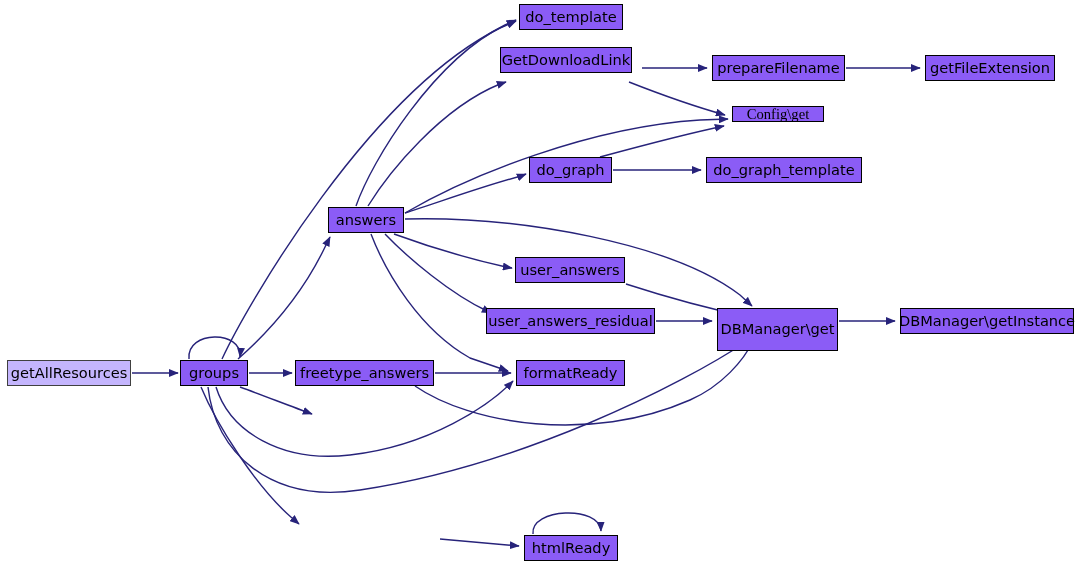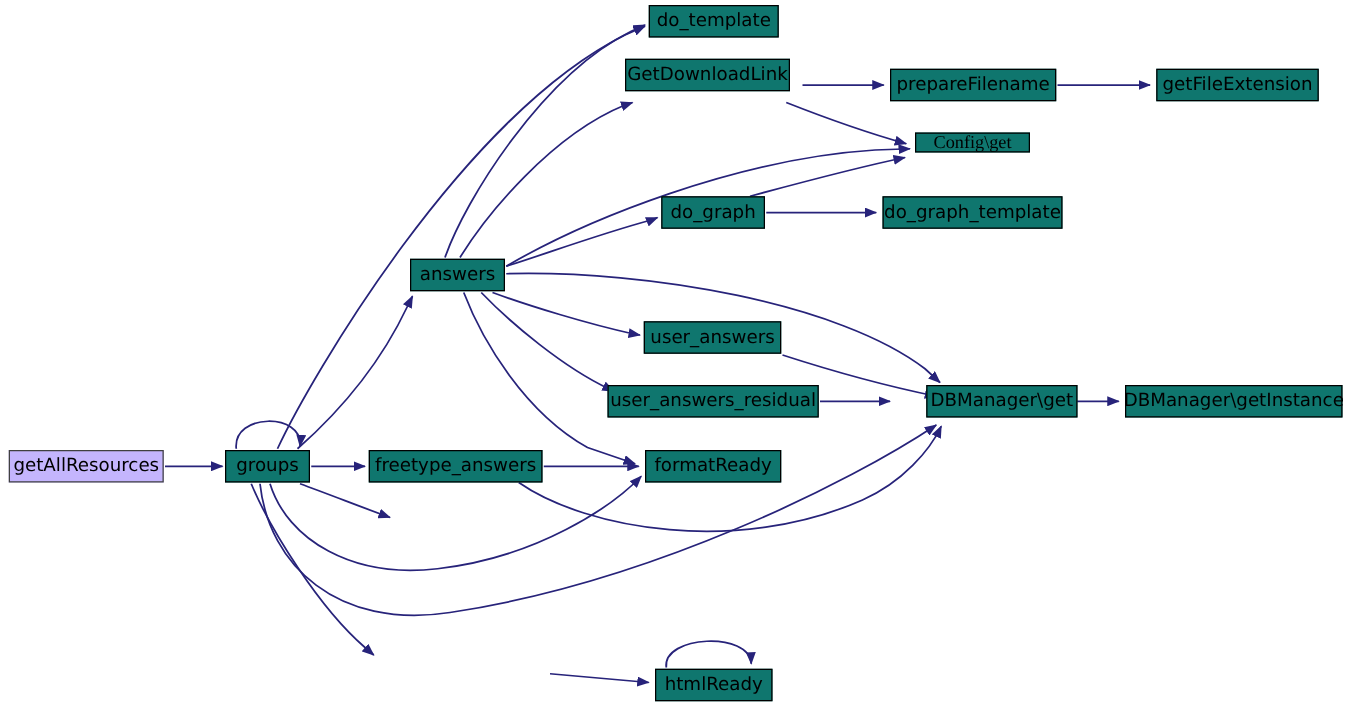--- a/index.html
+++ b/index.html
@@ -1,19 +1,19 @@
 <!DOCTYPE html>
 <html><head>
 <meta charset="utf-8">
 <style>
   html,body{margin:0;padding:0;background:#ffffff;}
   body{width:1084px;height:568px;overflow:hidden;font-family:"DejaVu Sans","Liberation Sans",sans-serif;}
   #graph{position:relative;width:1084px;height:568px;background:#ffffff;}
   svg#edges{position:absolute;left:0;top:0;width:1084px;height:568px;}
-  .node{position:absolute;box-sizing:border-box;border:1px solid #000000;background:#0f766e;
+  .node{position:absolute;box-sizing:border-box;border:1px solid #000000;background:#8b5cf6;
         display:flex;align-items:center;justify-content:center;
         font-size:14.6px;color:#000000;white-space:nowrap;line-height:1;}
   .node.hl{background:#c4b5fd;border:1px solid #404040;}
 </style>
 </head>
 <body>
 
 <div id="graph">
 
   <svg id="edges" viewBox="0 0 1084 568">
@@ -104,33 +104,33 @@
     </div>
   <div class="node" style="left:925px;top:55px;width:130px;height:26px;">
       <span>getFileExtension</span>
     </div>
   <div class="node" style="left:732px;top:106px;width:92px;height:16px;font-family:Liberation Serif, serif;">
       <span>Config\get</span>
     </div>
   <div class="node" style="left:529px;top:157px;width:83px;height:26px;">
       <span>do_graph</span>
     </div>
-  <div class="node" style="left:706px;top:157px;width:144px;height:26px;">
+  <div class="node" style="left:706px;top:157px;width:156px;height:26px;">
       <span>do_graph_template</span>
     </div>
   <div class="node" style="left:328px;top:207px;width:76px;height:26px;">
       <span>answers</span>
     </div>
   <div class="node" style="left:515px;top:257px;width:110px;height:26px;text-align:center;">
       <span>user_answers</span>
     </div>
   <div class="node" style="left:486px;top:308px;width:169px;height:26px;">
       <span>user_answers_residual</span>
     </div>
-  <div class="node" style="left:717px;top:308px;width:121px;height:26px;margin-left:24px;">
+  <div class="node" style="left:717px;top:308px;width:121px;height:43px;">
       <span>DBManager\get</span>
     </div>
   <div class="node" style="left:900px;top:308px;width:174px;height:26px;">
       <span>DBManager\getInstance</span>
     </div>
   <div class="node" style="left:295px;top:360px;width:139px;height:26px;">
       <span>freetype_answers</span>
     </div>
   <div class="node" style="left:516px;top:360px;width:109px;height:26px;">
       <span>formatReady</span>

